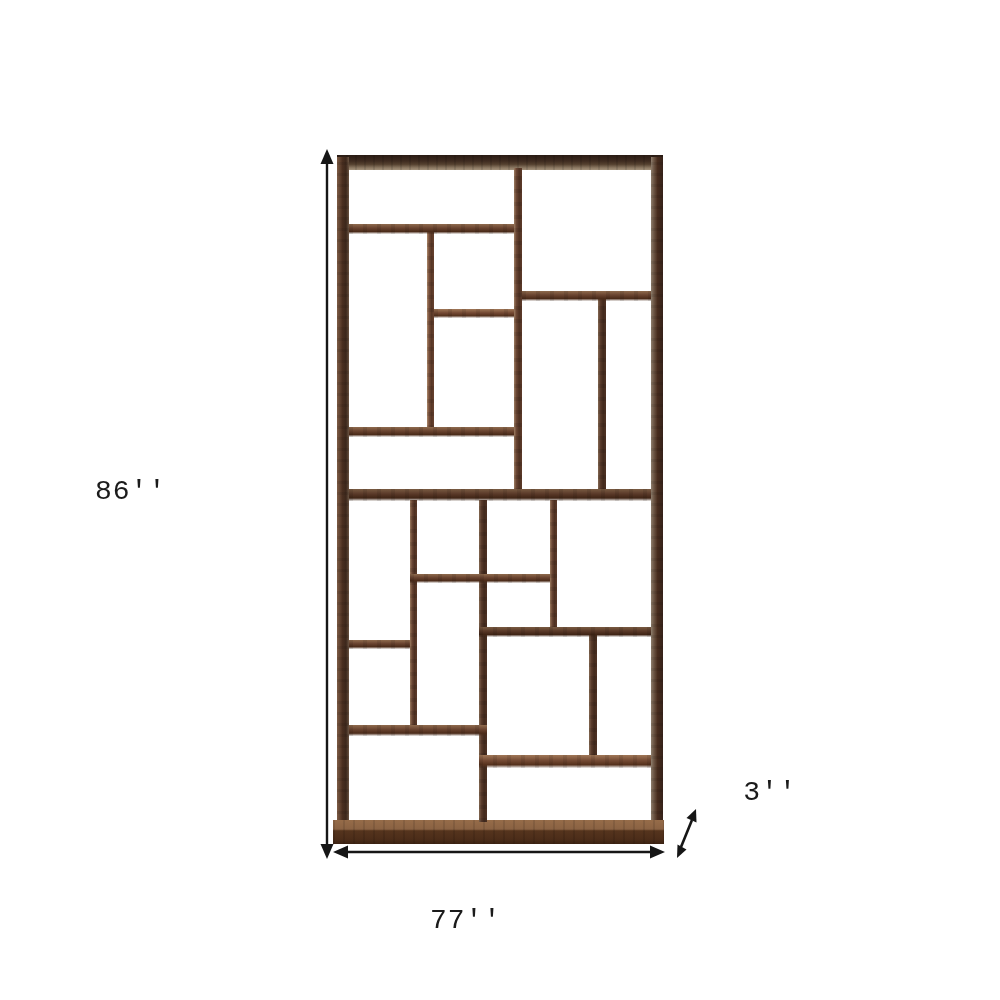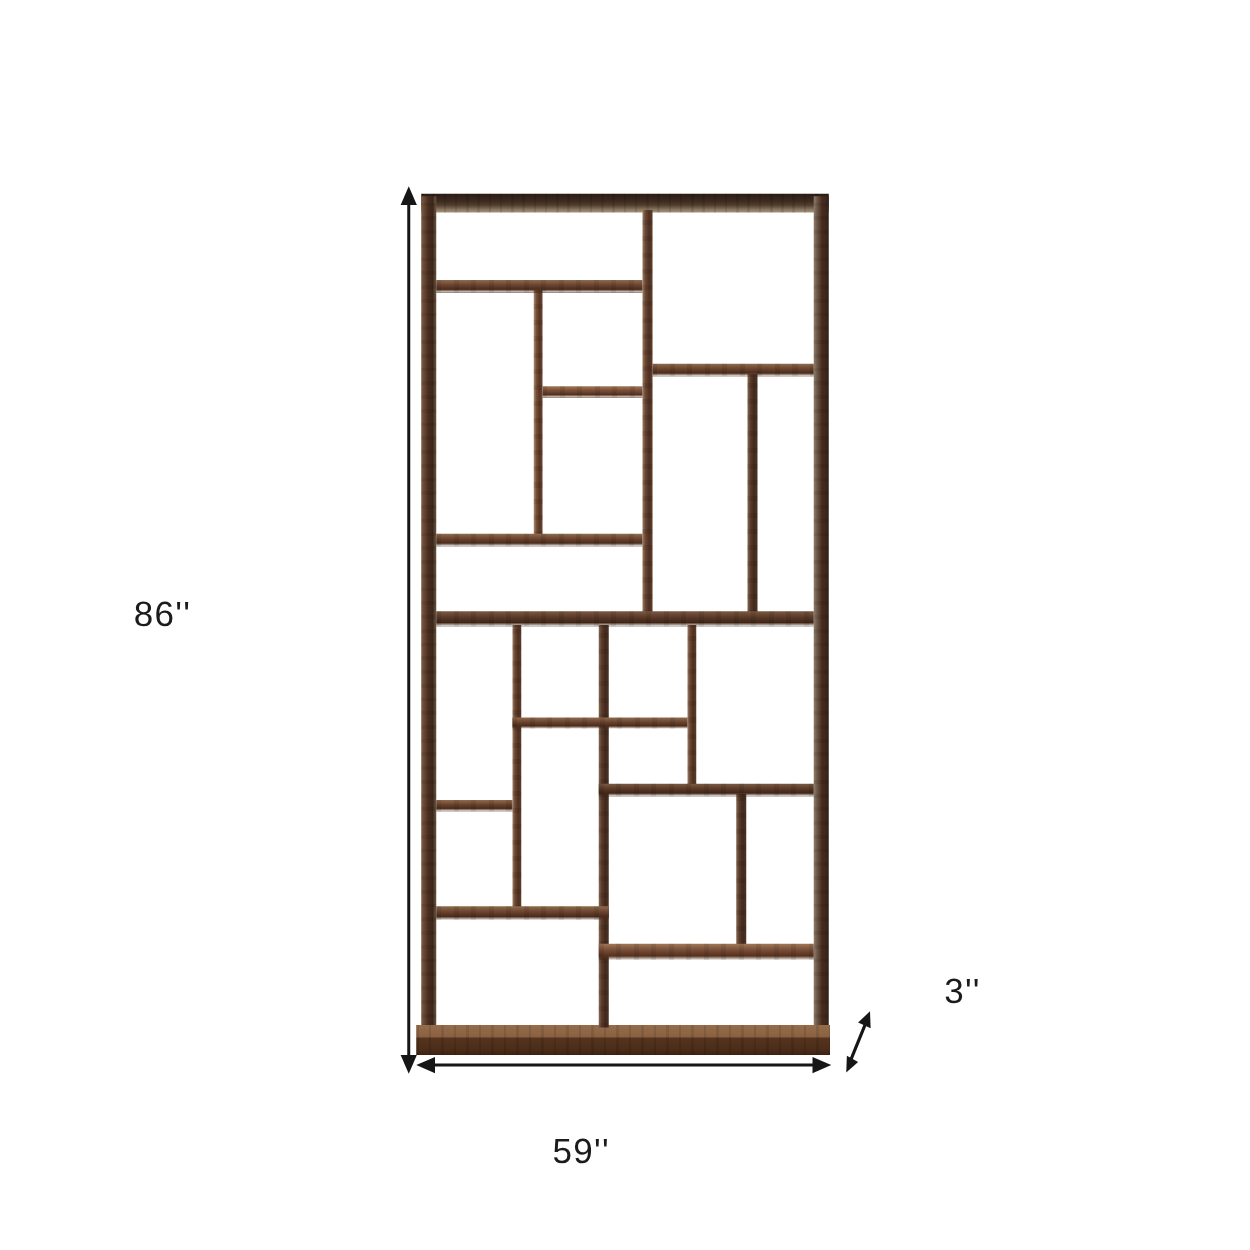--- a/index.html
+++ b/index.html
@@ -1,21 +1,21 @@
 <!DOCTYPE html>
 <html><head>
 <meta charset="utf-8">
 <style>
   html,body{margin:0;padding:0;}
   body{
     width:1000px;height:1000px;background:#ffffff;
     font-family:"Liberation Sans", sans-serif;
     position:relative;overflow:hidden;
   }
-  #stage{position:absolute;left:0;top:0;width:1000px;height:1000px;}
+  #stage{position:absolute;left:0;top:0;width:1000px;height:1000px;font-family:Liberation Mono, monospace;}
   .piece{position:absolute;}
   
   .rail-top{
     background:
       repeating-linear-gradient(90deg, rgba(0,0,0,.10) 0 2px, rgba(255,255,255,0) 2px 9px),
       linear-gradient(to bottom,#2a1c14 0%,#3e2b20 40%,#54402f 62%,#8d7a64 86%,#a3927c 100%);
   }
   .rail-left{
     background:
       repeating-linear-gradient(0deg, rgba(0,0,0,.08) 0 3px, rgba(255,255,255,0) 3px 11px),
@@ -93,16 +93,16 @@
       <polygon points="665,852 650,845.5 650,858.5" stroke="none"></polygon>
     </g>
     <g stroke="#161616" fill="#161616">
       <line x1="681" y1="847" x2="692" y2="820" stroke-width="2.6"></line>
       <polygon points="677,858 686.5,849.5 677.5,844.5" stroke="none"></polygon>
       <polygon points="696,809 696.5,822.5 686.5,818" stroke="none"></polygon>
     </g>
   </svg>
 
   <div class="dim-label" style="left:95px;top:478px;">86''</div>
-  <div class="dim-label" style="left:430px;top:907px;">59''</div>
+  <div class="dim-label" style="left:430px;top:907px;">77''</div>
   <div class="dim-label" style="left:735px;top:779px;">3''</div>
 
 </div>
 
 </body></html>

